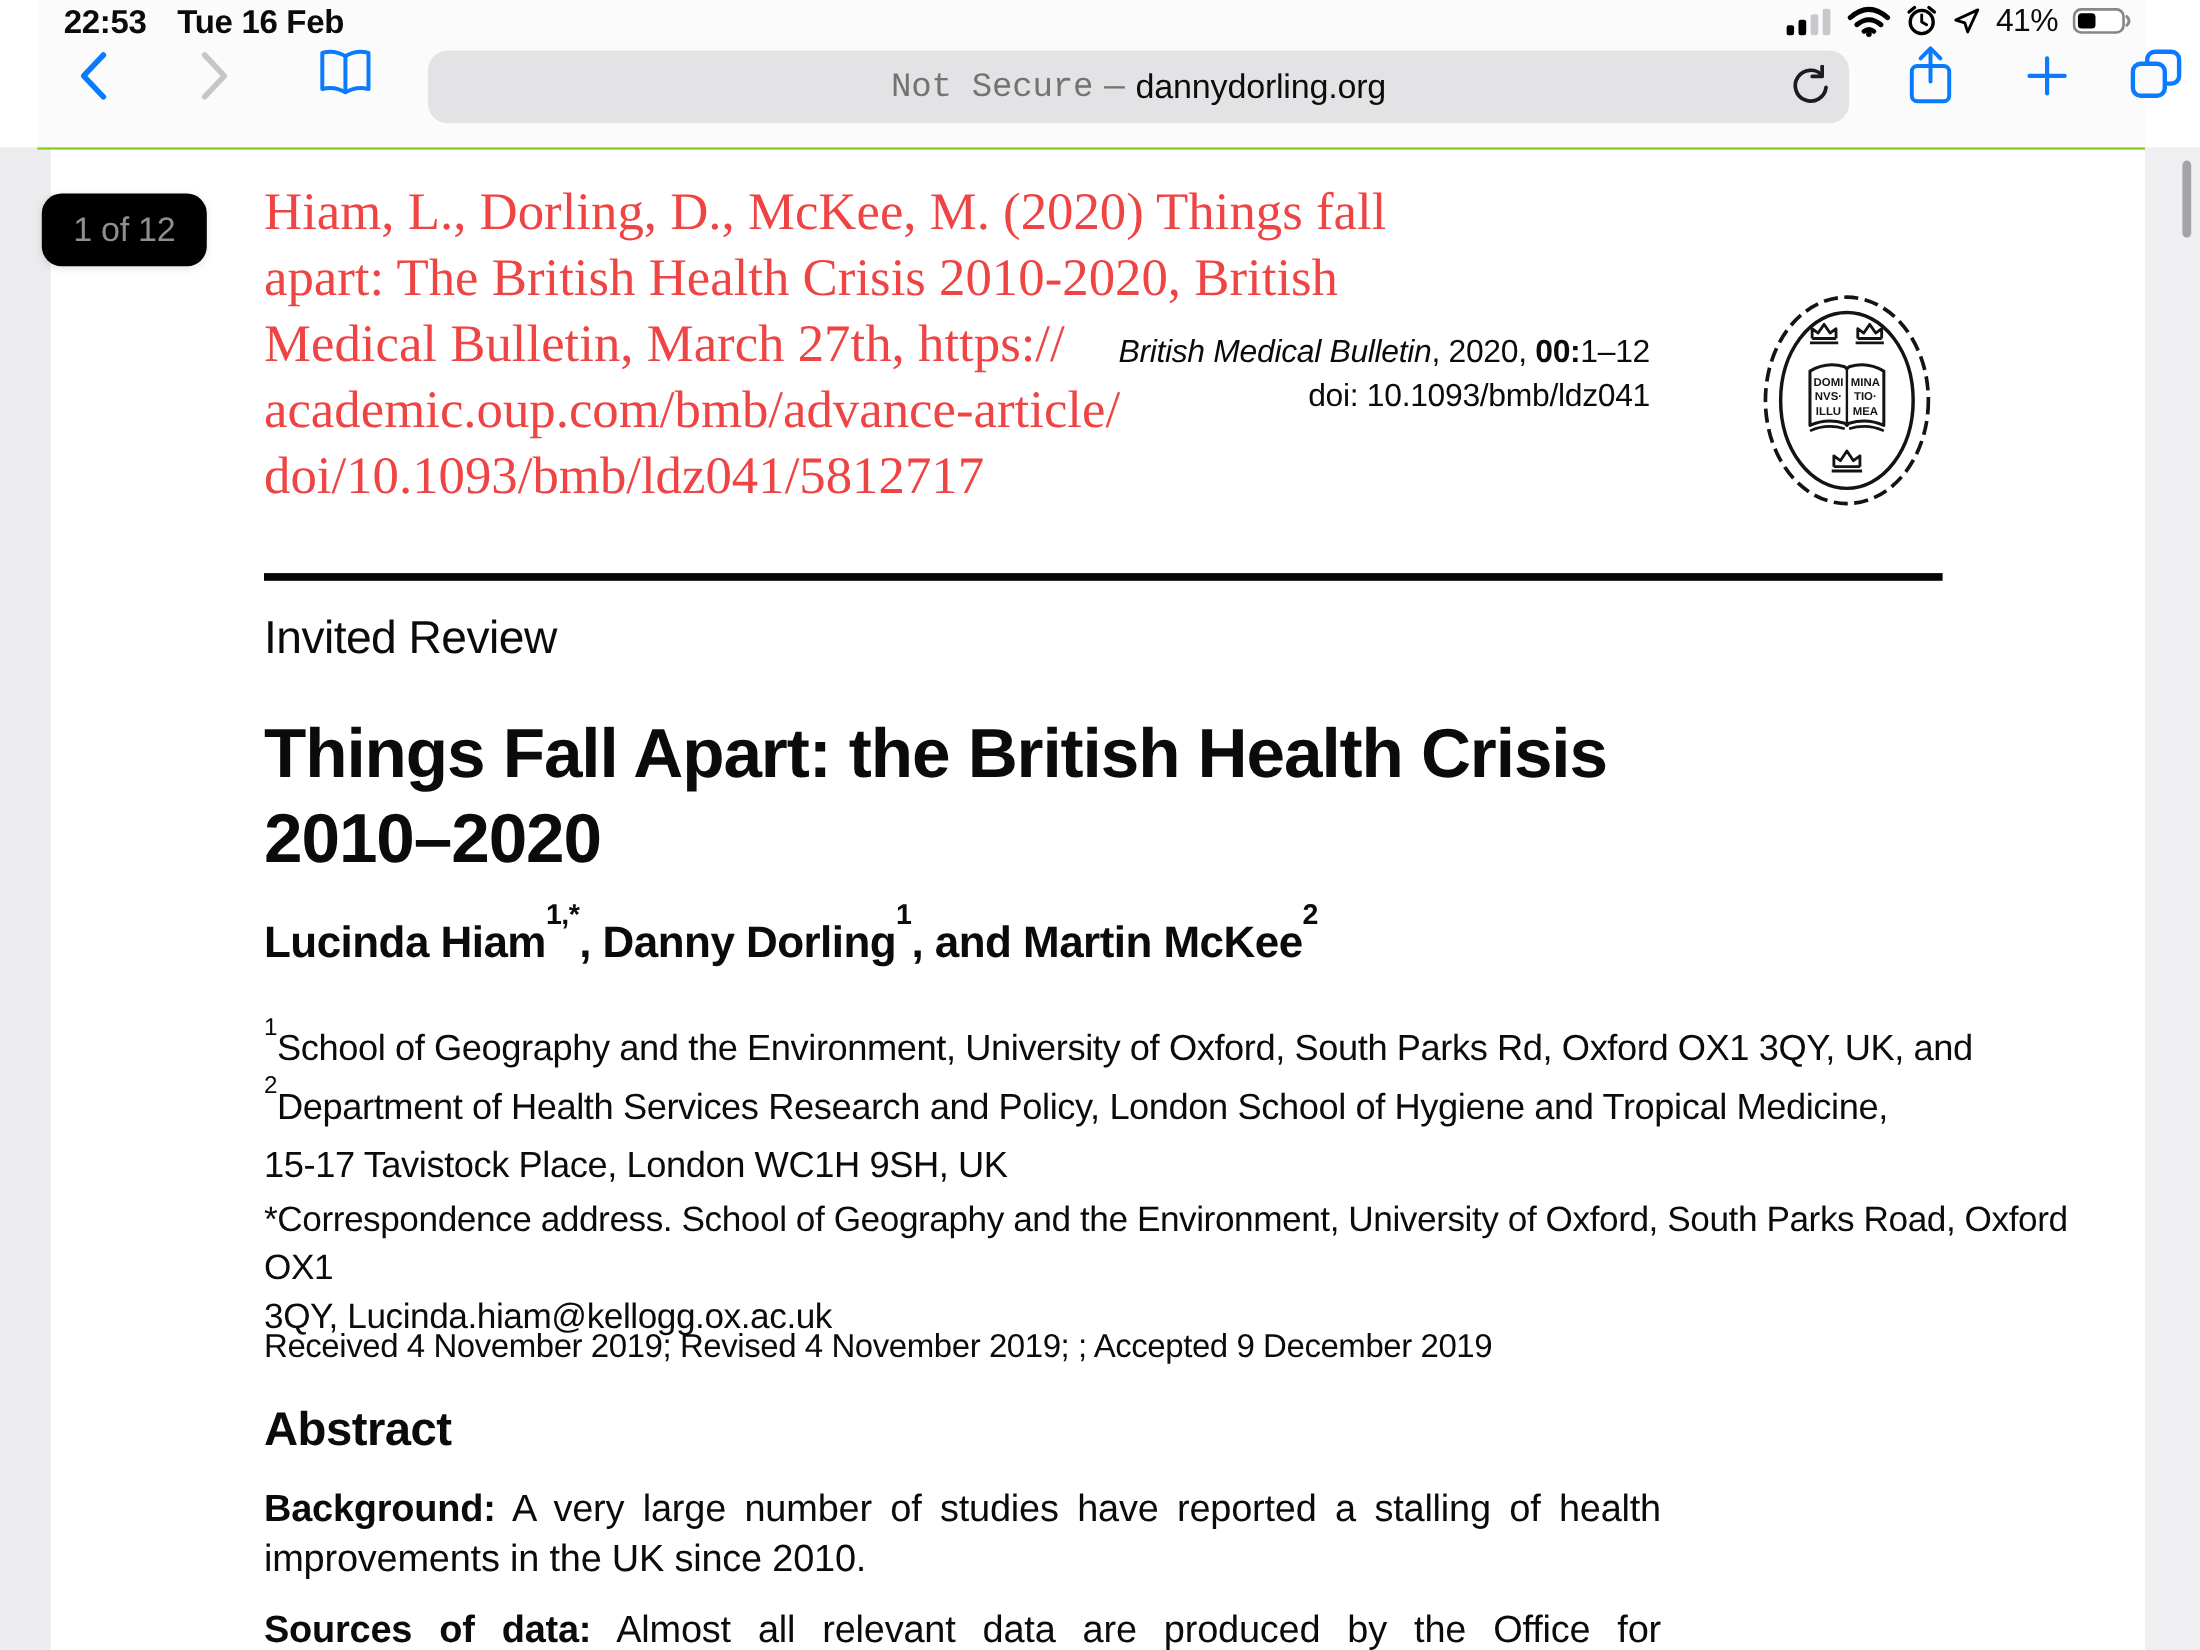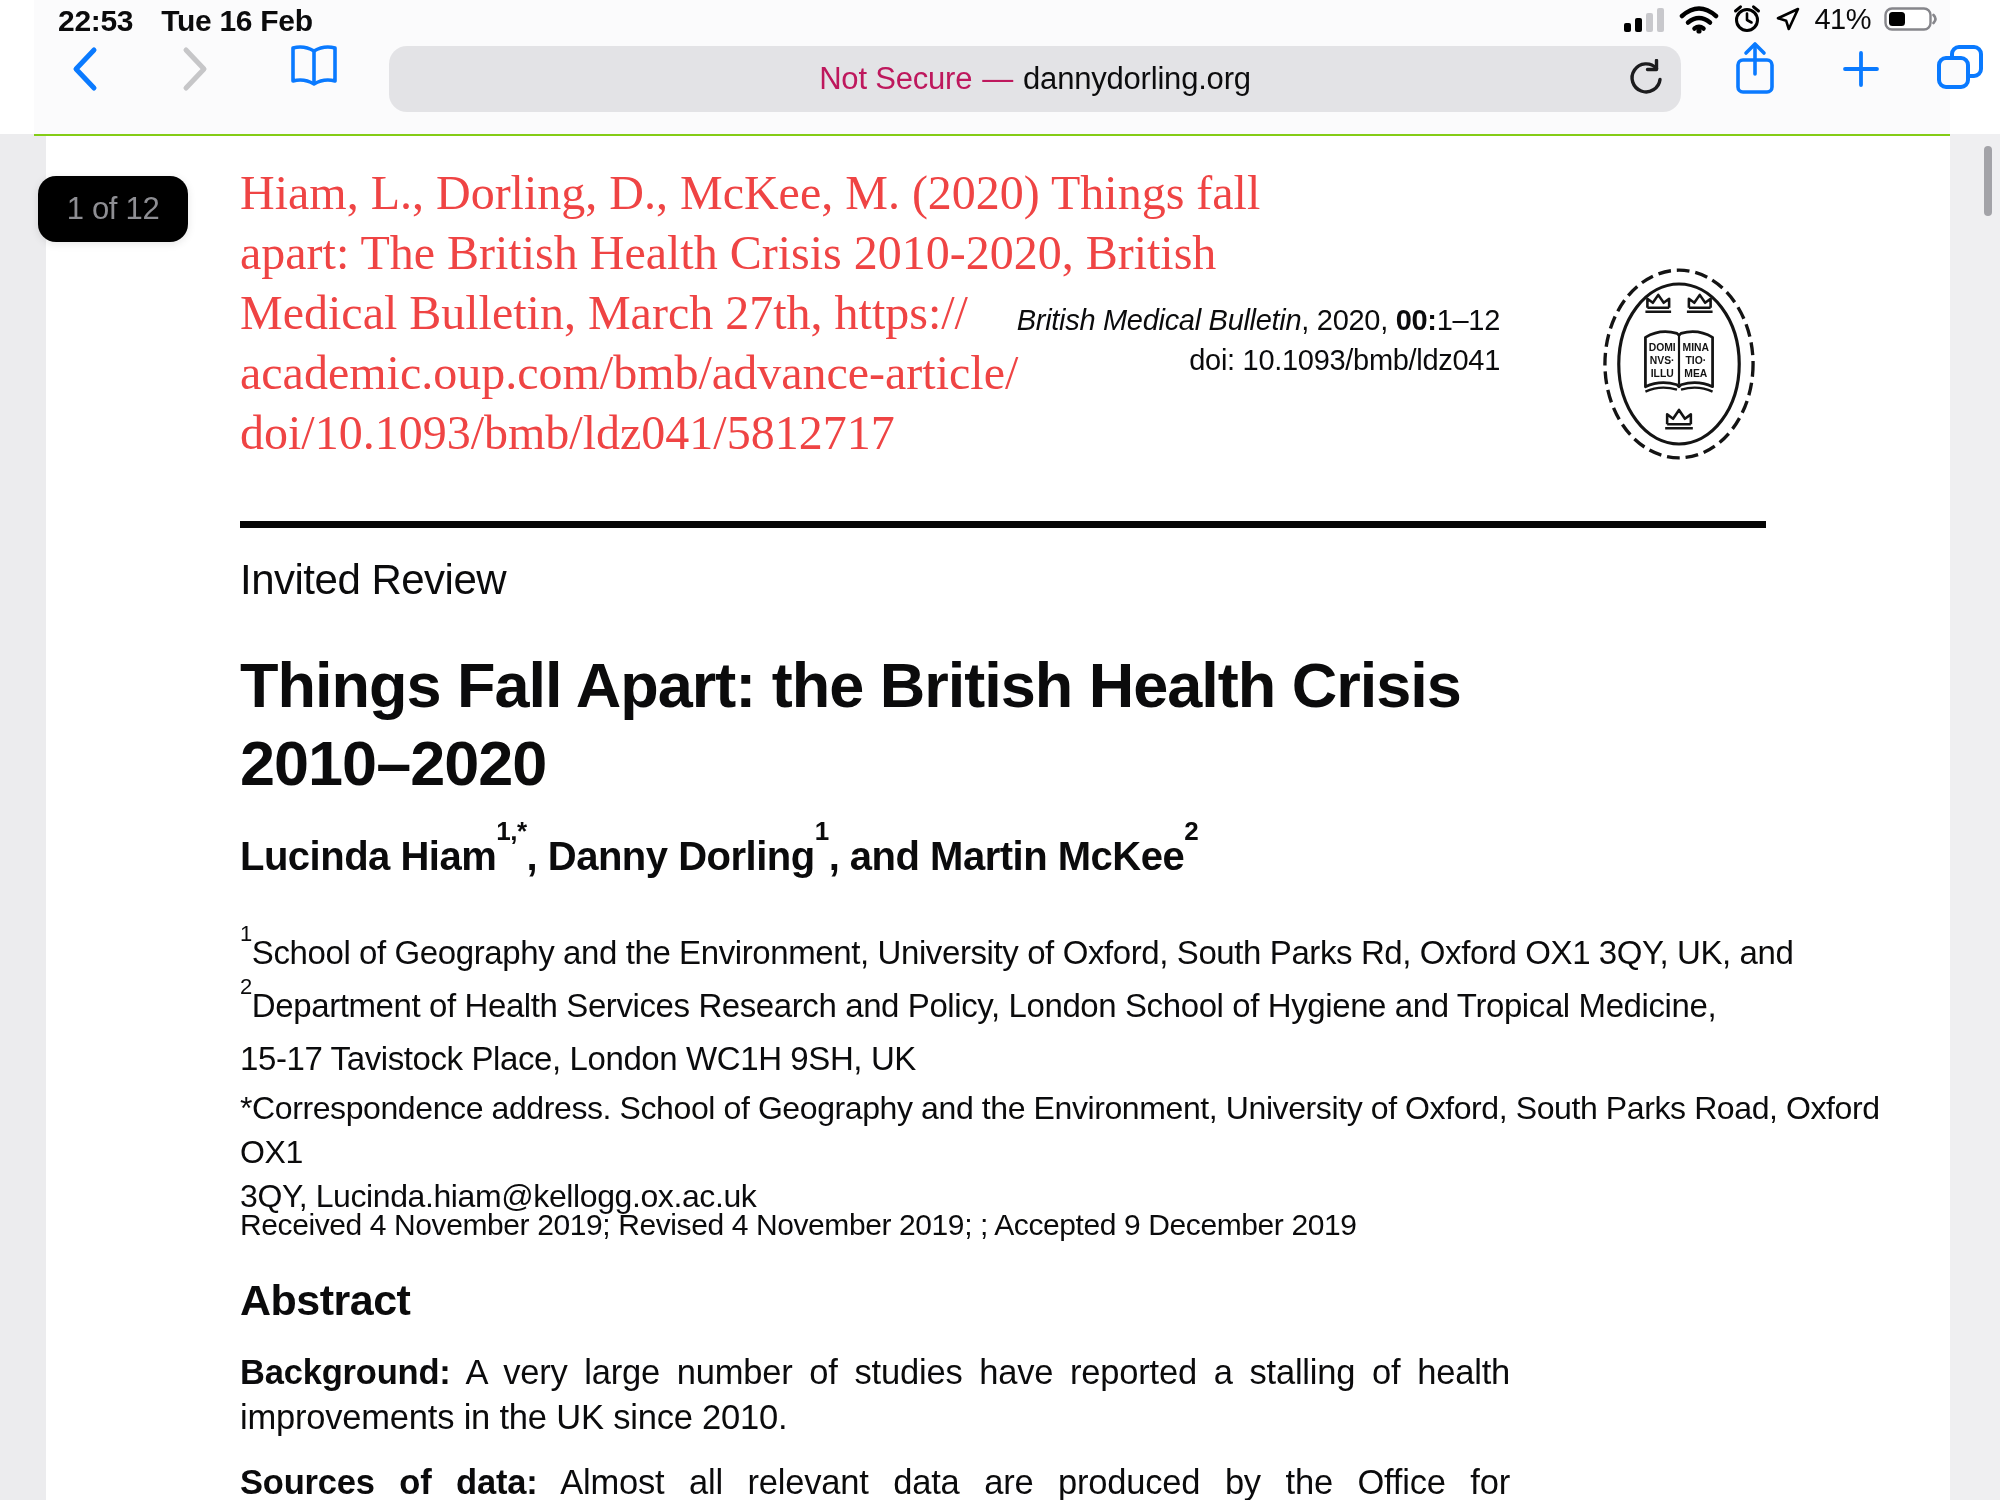--- a/index.html
+++ b/index.html
@@ -11,21 +11,21 @@
   .chrome{position:absolute;left:0;top:0;width:1916px;height:134px;background:#fbfbfc;border-bottom:2px solid #84cc16;z-index:20;margin-left:34px;}
   .status-left{position:absolute;left:24px;top:4px;display:flex;gap:28px;align-items:baseline;}
   .status-time{font-size:30px;font-weight:700;letter-spacing:-.3px;}
   .status-date{font-size:30px;font-weight:700;letter-spacing:-.3px;}
   .status-right{position:absolute;right:12px;top:2px;height:34px;display:flex;gap:13px;align-items:center;}
   .battery-pct{font-size:29px;letter-spacing:-.5px;}
   
   .tbtn{position:absolute;background:none;border:none;padding:0;cursor:default;}
   .url-bar{position:absolute;left:355px;top:46px;width:1292px;height:66px;border-radius:18px;background:#e3e3e6;}
   .url-text{position:absolute;left:0;right:0;top:0;height:66px;display:flex;align-items:center;justify-content:center;font-size:31px;letter-spacing:-.2px;gap:10px;}
-  .url-sec{color:#be185d;}
+  .url-sec{color:#737373;font-family:Liberation Mono, monospace;}
   .url-dom{color:#0d0d0e;}
   .reload{position:absolute;right:16px;top:13px;}
   
   .left-strip{position:absolute;left:0;top:134px;width:46px;height:1366px;background:#ececee;}
   .right-strip{position:absolute;left:1950px;top:134px;width:50px;height:1366px;background:#efeff1;}
   .scroll-thumb{position:absolute;left:1984px;top:146px;width:8px;height:70px;border-radius:5px;background:#a3a3a8;z-index:5;}
   .page-badge{
     position:absolute;left:38px;top:176px;width:150px;height:66px;border-radius:18px;
     background:#000000;box-shadow:0 2px 8px rgba(0,0,0,.10);
     display:flex;align-items:center;justify-content:center;

